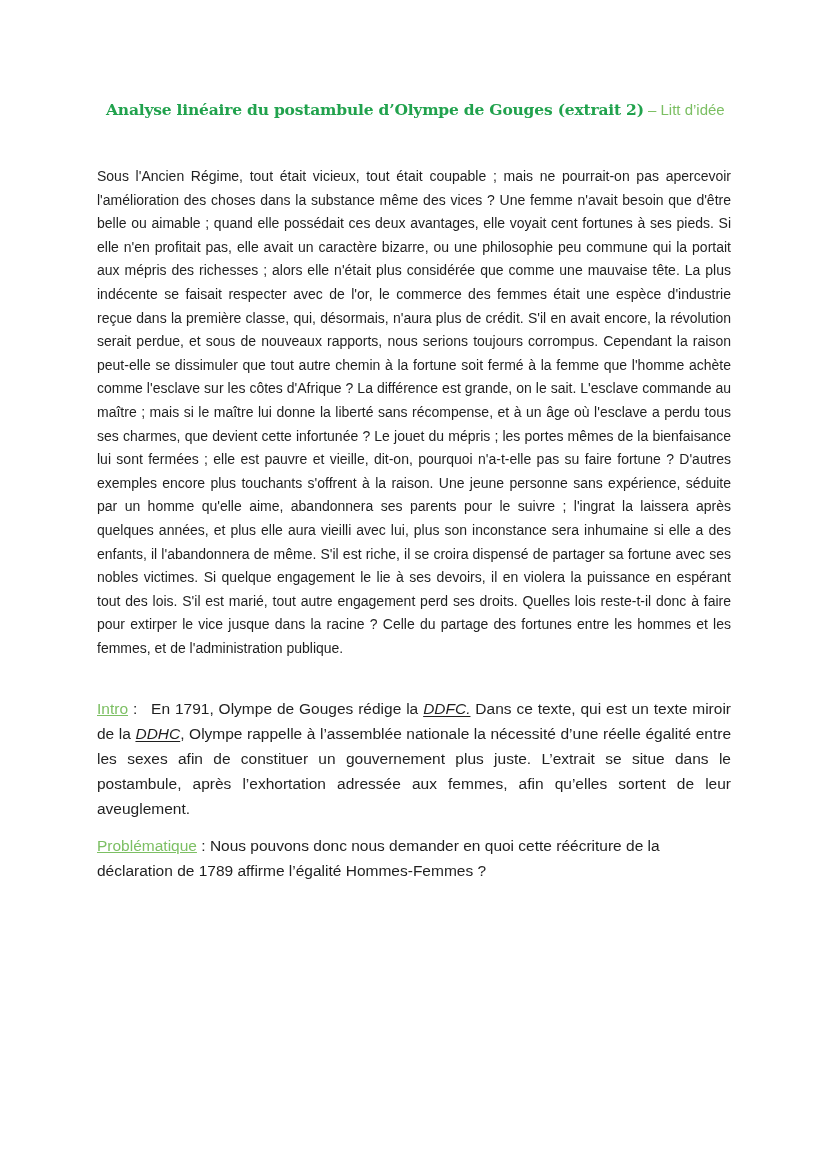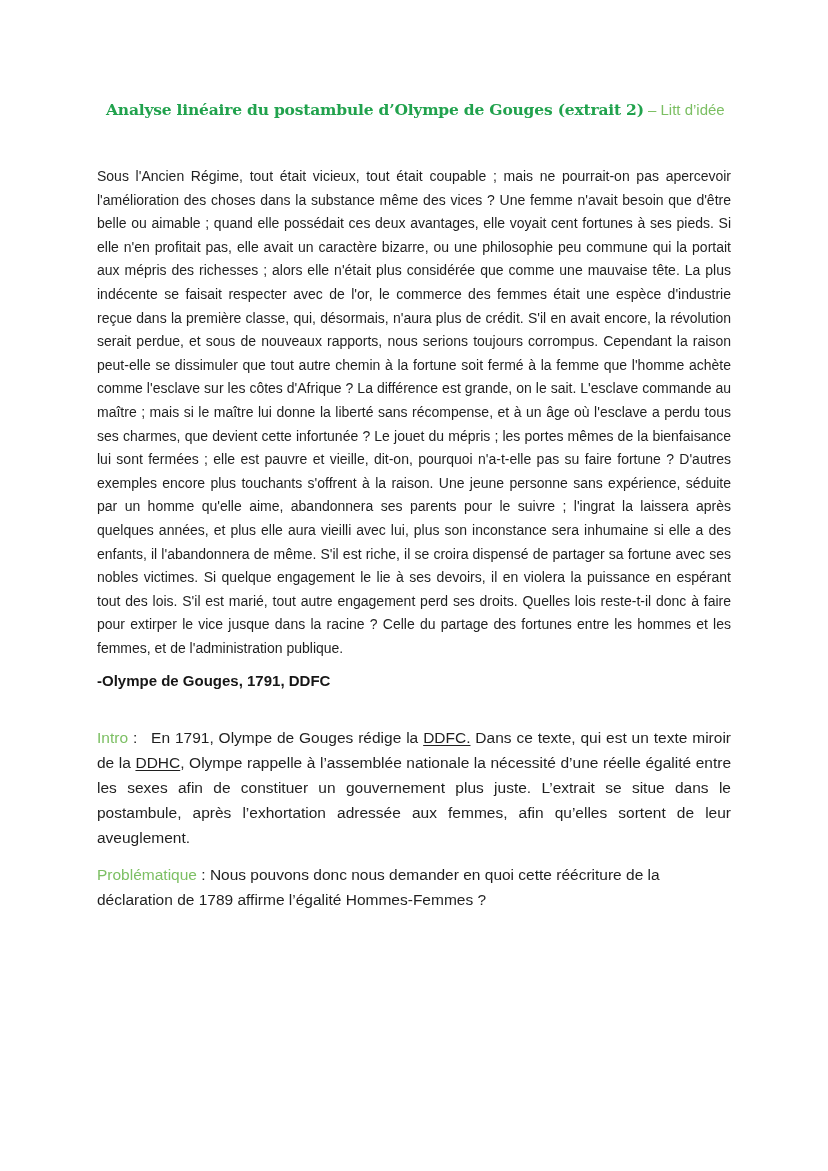--- a/index.html
+++ b/index.html
@@ -60,43 +60,44 @@
     color: var(--body-text, #1f1f1f);
   }
   .problematique {
     margin: 12px 0 0 0;
     font-size: 15.5px;
     line-height: 25px;
     color: var(--body-text, #1f1f1f);
   }
   .label-green {
     color: var(--label-green, #7cbf63);
+    text-decoration: underline;
   }
   .sep {
     color: var(--body-text, #1f1f1f);
   }
   .sep-wide {
     margin-right: 9px;
   }
   .u {
     text-decoration: underline;
     text-underline-offset: 2px;
+    font-style: italic;
   }
 </style>
 </head>
 <body>
 
 <div class="page">
 
   <div class="title-line">
     <span class="title-main">Analyse linéaire du postambule d’Olympe de Gouges (extrait 2)</span><span class="title-suffix"> – Litt d’idée</span>
   </div>
 
 
   <p class="extract-body">Sous l'Ancien Régime, tout était vicieux, tout était coupable ; mais ne pourrait-on pas apercevoir l'amélioration des choses dans la substance même des vices ? Une femme n'avait besoin que d'être belle ou aimable ; quand elle possédait ces deux avantages, elle voyait cent fortunes à ses pieds. Si elle n'en profitait pas, elle avait un caractère bizarre, ou une philosophie peu commune qui la portait aux mépris des richesses ; alors elle n'était plus considérée que comme une mauvaise tête. La plus indécente se faisait respecter avec de l'or, le commerce des femmes était une espèce d'industrie reçue dans la première classe, qui, désormais, n'aura plus de crédit. S'il en avait encore, la révolution serait perdue, et sous de nouveaux rapports, nous serions toujours corrompus. Cependant la raison peut-elle se dissimuler que tout autre chemin à la fortune soit fermé à la femme que l'homme achète comme l'esclave sur les côtes d'Afrique ? La différence est grande, on le sait. L'esclave commande au maître ; mais si le maître lui donne la liberté sans récompense, et à un âge où l'esclave a perdu tous ses charmes, que devient cette infortunée ? Le jouet du mépris ; les portes mêmes de la bienfaisance lui sont fermées ; elle est pauvre et vieille, dit-on, pourquoi n'a-t-elle pas su faire fortune ? D'autres exemples encore plus touchants s'offrent à la raison. Une jeune personne sans expérience, séduite par un homme qu'elle aime, abandonnera ses parents pour le suivre ; l'ingrat la laissera après quelques années, et plus elle aura vieilli avec lui, plus son inconstance sera inhumaine si elle a des enfants, il l'abandonnera de même. S'il est riche, il se croira dispensé de partager sa fortune avec ses nobles victimes. Si quelque engagement le lie à ses devoirs, il en violera la puissance en espérant tout des lois. S'il est marié, tout autre engagement perd ses droits. Quelles lois reste-t-il donc à faire pour extirper le vice jusque dans la racine ? Celle du partage des fortunes entre les hommes et les femmes, et de l'administration publique.</p>
 
-  <p class="attribution">-Olympe de Gouges, 1791, DDFC</p>
 
   <p class="intro"><span class="label-green">Intro</span><span class="sep sep-wide"> : </span><span><span>En 1791, Olympe de Gouges rédige la </span><span class="u">DDFC.</span><span> Dans ce texte, qui est un texte miroir de la </span><span class="u">DDHC</span><span>, Olympe rappelle à l’assemblée nationale la nécessité d’une réelle égalité entre les sexes afin de constituer un gouvernement plus juste. L’extrait se situe dans le postambule, après l’exhortation adressée aux femmes, afin qu’elles sortent de leur aveuglement.</span></span></p>
 
   <p class="problematique"><span class="label-green">Problématique</span><span class="sep"> : </span><span>Nous pouvons donc nous demander en quoi cette réécriture de la déclaration de 1789 affirme l’égalité Hommes-Femmes ?</span></p>
 
 </div>
 
 </body></html>

